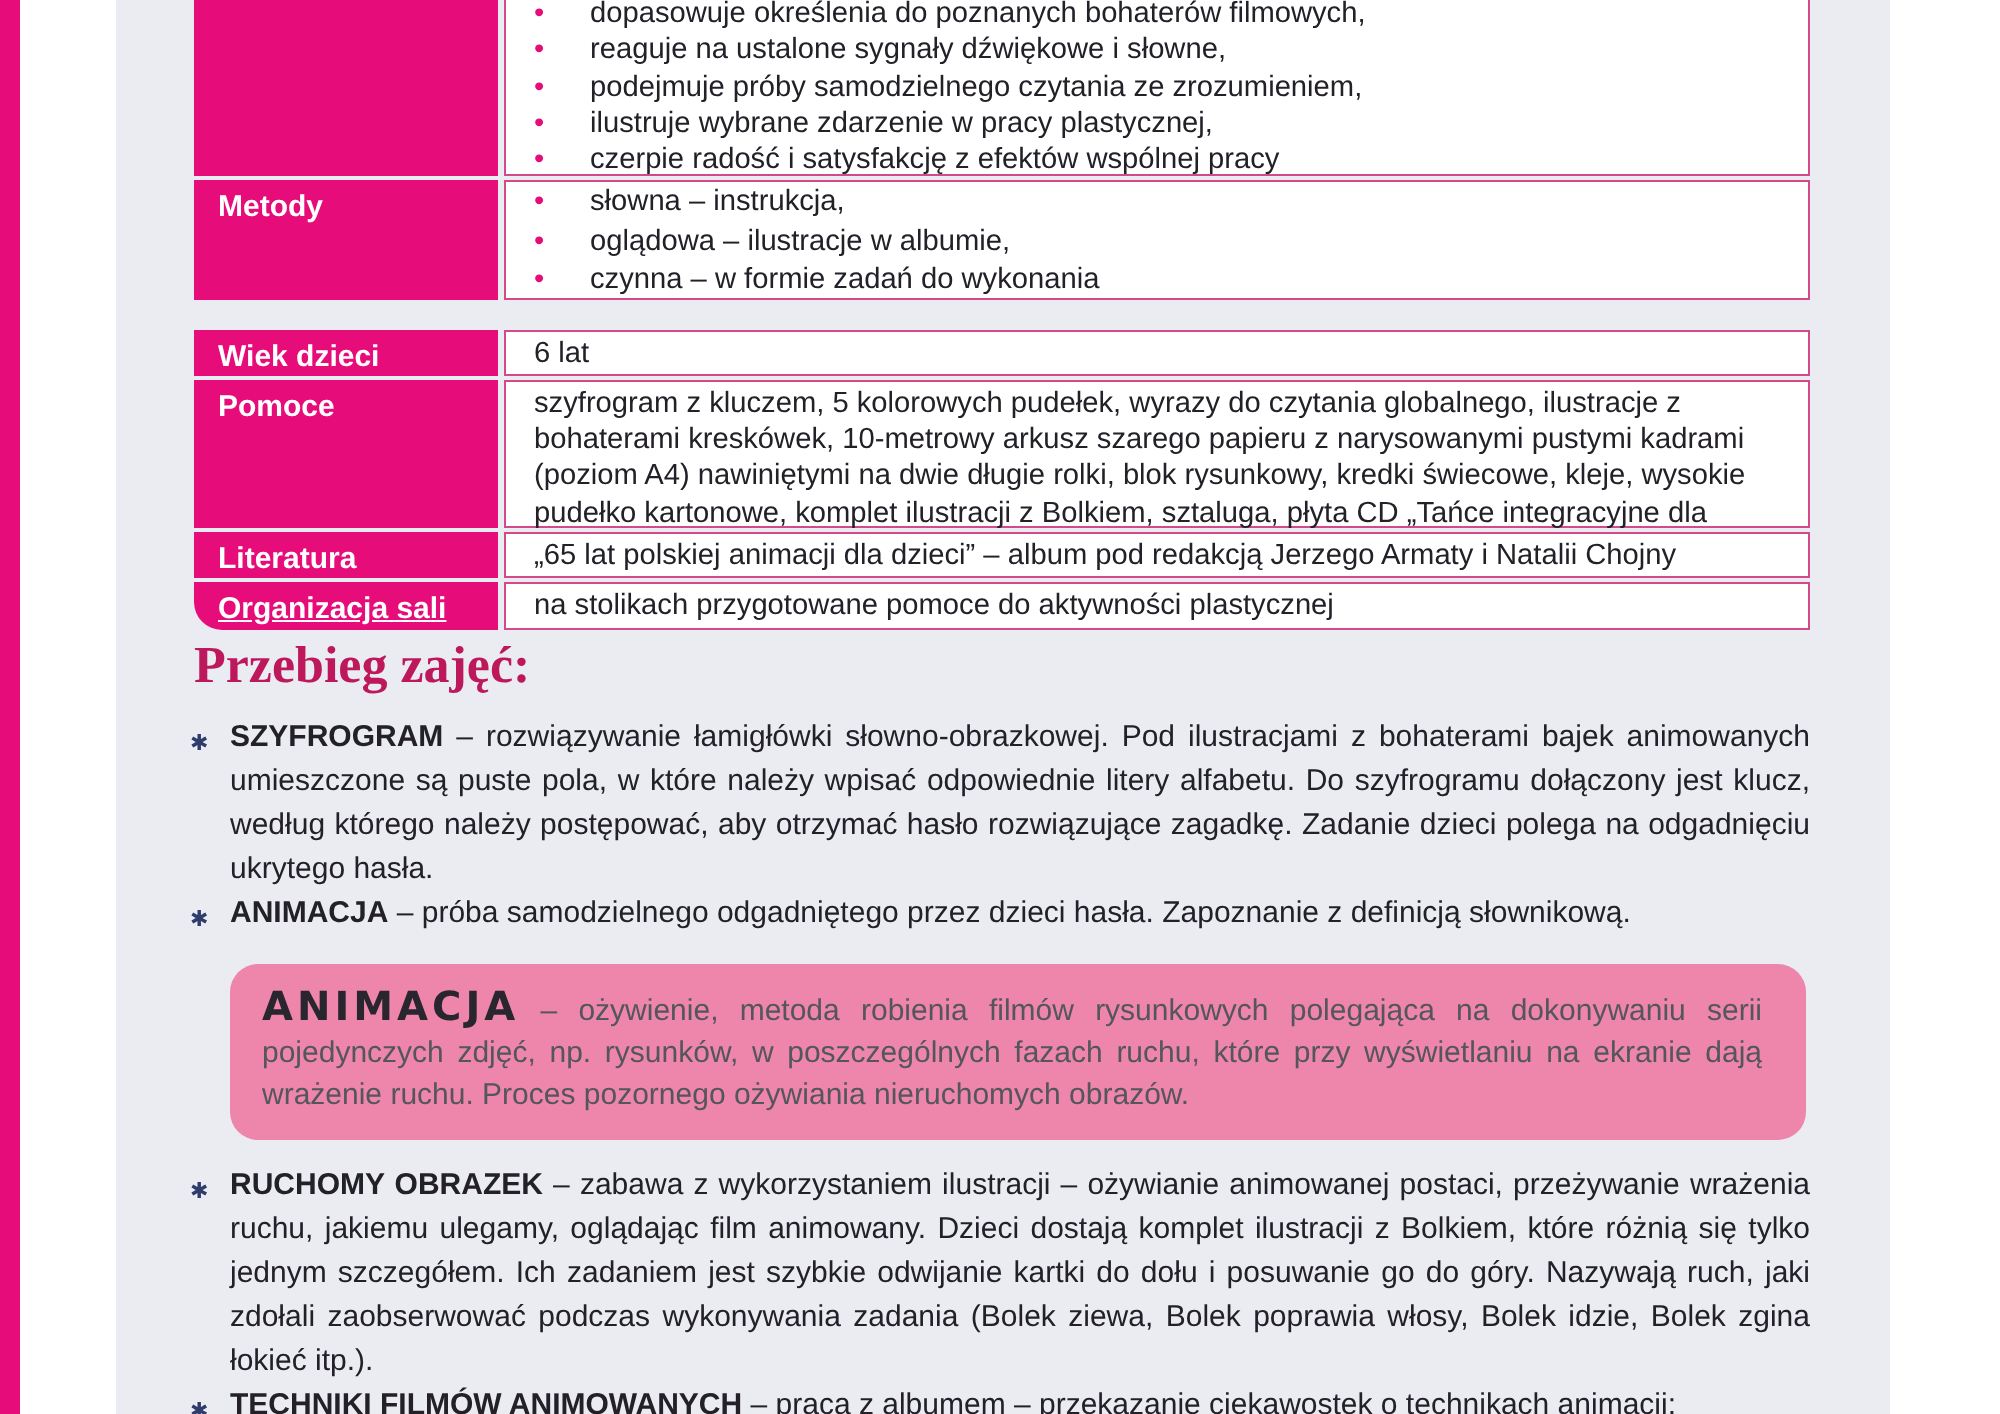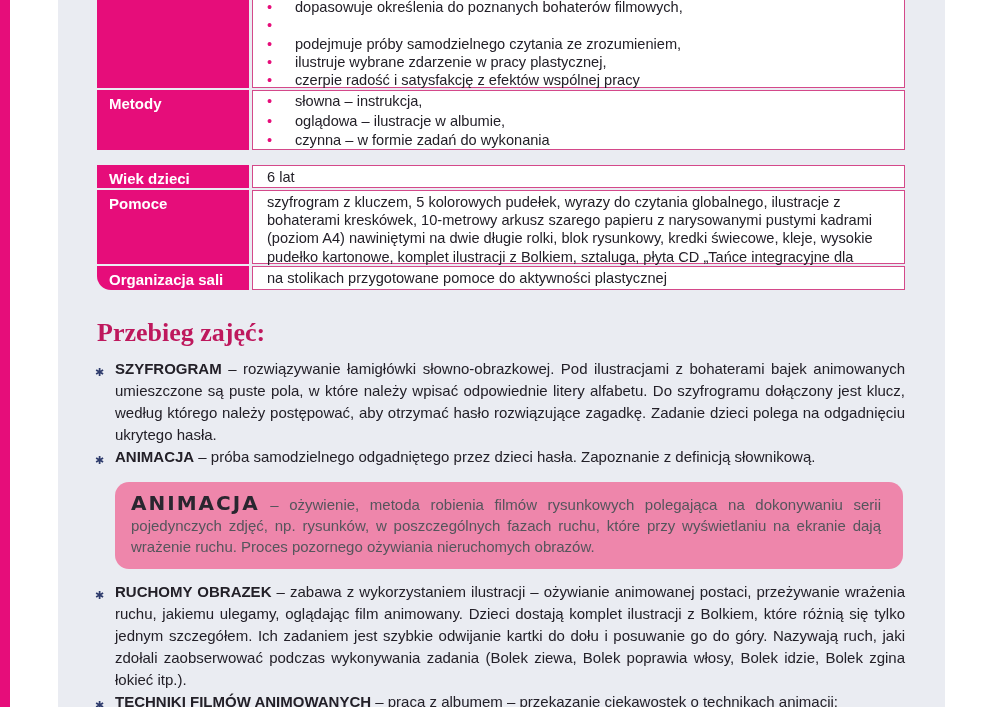--- a/index.html
+++ b/index.html
@@ -12,21 +12,21 @@
 
   
   .lesson-table { position:absolute; left:39px; top:-4px; width:808px; }
   .trow { display:flex; align-items:stretch; margin-bottom:2px; }
   .lcell { width:152px; background:#e60d7a; color:#ffffff; font-weight:bold;
            font-size:15px; padding:5px 10px 0 12px; }
   .ccell { flex:1; margin-left:3px; background:#ffffff; border:1px solid #d4498a;
            color:#232028; font-size:14.6px; padding:1px 10px 0 14px; }
   .r0 { height:92px; } .r1 { height:60px; } .r2 { height:23px;margin-top:15px; }
   .r3 { height:74px; } .r4 { height:23px; } .r5 { height:24px; }
-  .r5 .lcell { border-radius:0 0 0 14px; }
+  .r5 .lcell { border-radius:0 0 0 14px;text-decoration:underline; }
   .r2 .ccell, .r4 .ccell, .r5 .ccell { line-height:20px; }
   .r3 .ccell { line-height:18.2px; padding-top:2px; }
   .blist { list-style:none; }
   .blist li { display:flex; }
   .r0 .blist li { line-height:18.3px; }
   .r1 .blist li { line-height:19.6px; }
   .dot { width:28px; color:#e60d7a; flex:0 0 28px; }
 
   
   .heading { position:absolute; left:39px; top:318px;
@@ -57,20 +57,21 @@
       <div class="trow r0">
         <div class="lcell"></div>
         <div class="ccell">
           <ul class="blist">
             <li>
                 <span class="dot">•</span>
                 <span>dopasowuje określenia do poznanych bohaterów filmowych,</span>
               </li>
             <li>
                 <span class="dot">•</span>
+                <span>reaguje na ustalone sygnały dźwiękowe i słowne,</span>
               </li>
             <li>
                 <span class="dot">•</span>
                 <span>podejmuje próby samodzielnego czytania ze zrozumieniem,</span>
               </li>
             <li>
                 <span class="dot">•</span>
                 <span>ilustruje wybrane zdarzenie w pracy plastycznej,</span>
               </li>
             <li>
@@ -104,20 +105,24 @@
       <div class="trow r2">
         <div class="lcell">Wiek dzieci</div>
         <div class="ccell">6 lat</div>
       </div>
 
       <div class="trow r3">
         <div class="lcell">Pomoce</div>
         <div class="ccell">szyfrogram z kluczem, 5 kolorowych pudełek, wyrazy do czytania globalnego, ilustracje z bohaterami kreskówek, 10-metrowy arkusz szarego papieru z narysowanymi pustymi kadrami (poziom A4) nawiniętymi na dwie długie rolki, blok rysunkowy, kredki świecowe, kleje, wysokie pudełko kartonowe, komplet ilustracji z Bolkiem, sztaluga, płyta CD „Tańce integracyjne dla dzieci”</div>
       </div>
 
+      <div class="trow r4">
+        <div class="lcell">Literatura</div>
+        <div class="ccell">„65 lat polskiej animacji dla dzieci” – album pod redakcją Jerzego Armaty i Natalii Chojny</div>
+      </div>
 
       <div class="trow r5">
         <div class="lcell">Organizacja sali</div>
         <div class="ccell">na stolikach przygotowane pomoce do aktywności plastycznej</div>
       </div>
 
     </div>
 
     <h2 class="heading">Przebieg zajęć:</h2>
 

